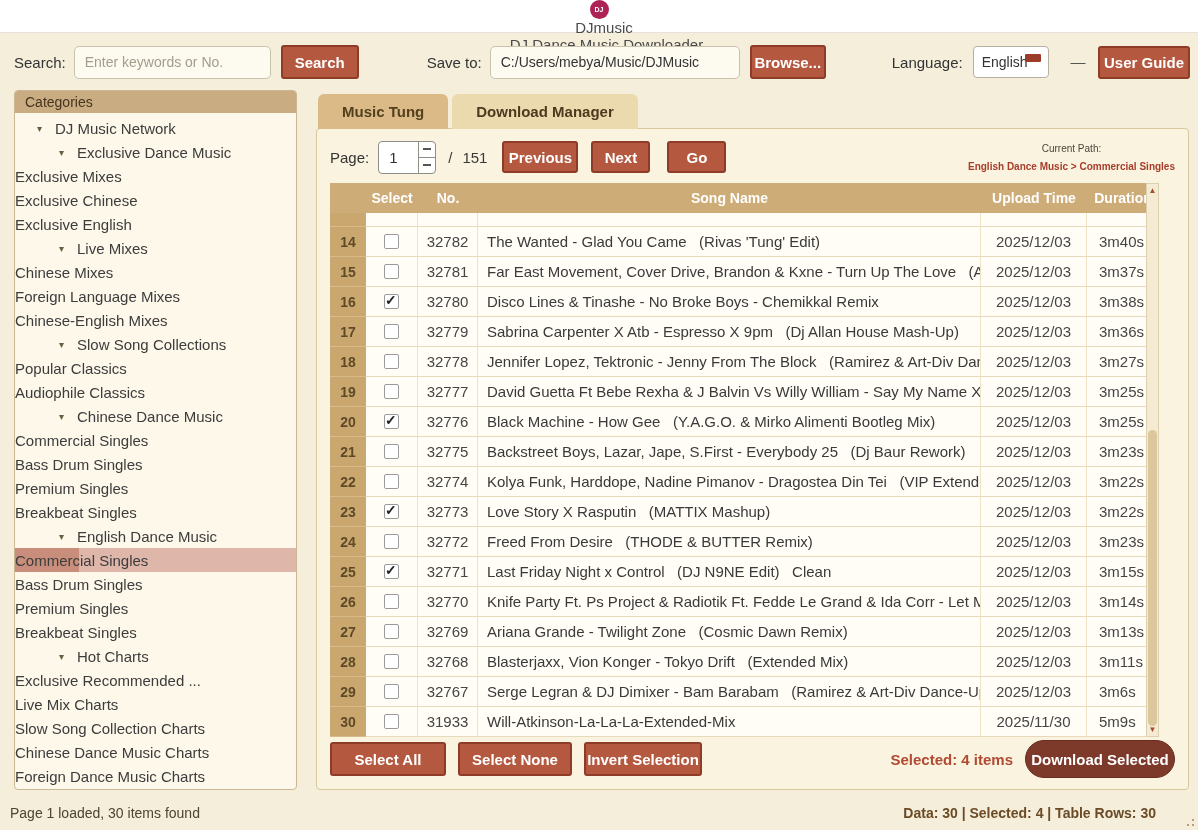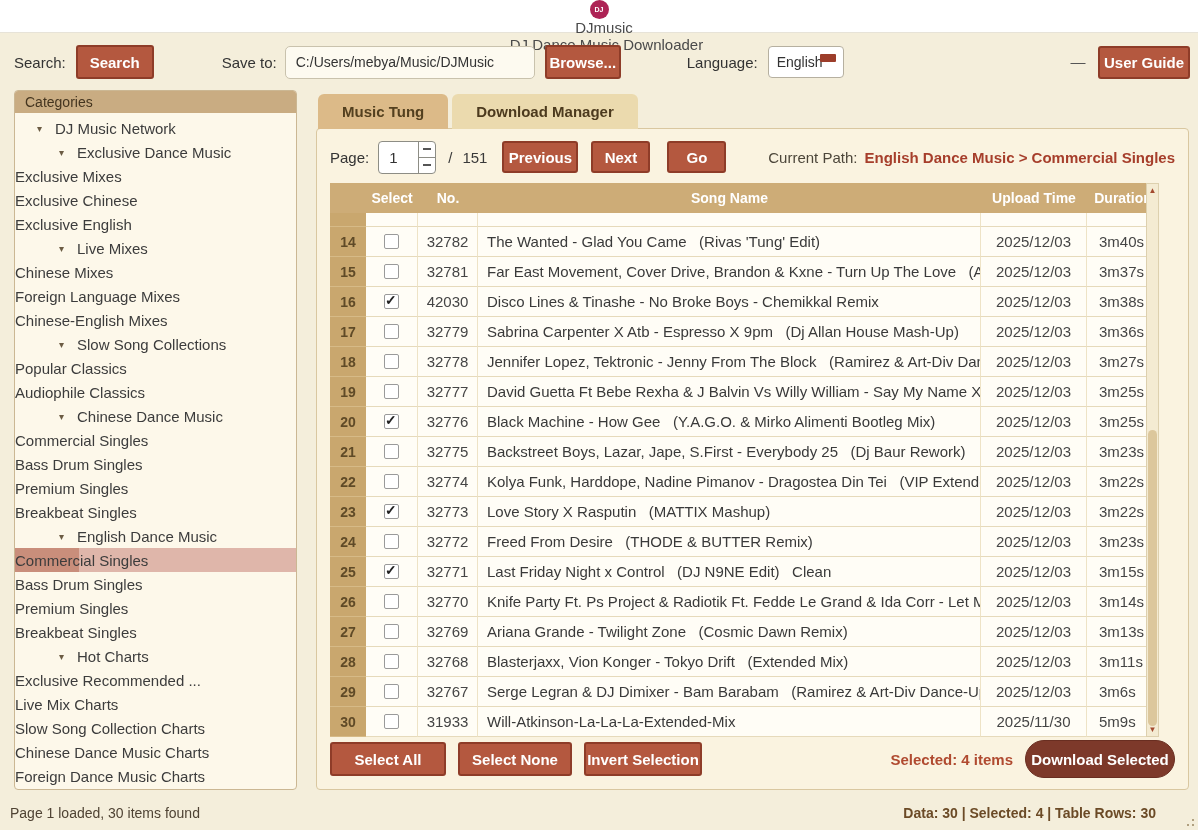--- a/index.html
+++ b/index.html
@@ -86,21 +86,21 @@
     margin-left:9px; width:58px; height:33px; background:#fff; border:1px solid #8d8d85;
     border-radius:4px; display:flex; overflow:hidden;
   }
   .spin-value { flex:1; font-size:15px; color:#333; display:flex; align-items:center; padding-left:10px; }
   .spin-btns { width:17px; border-left:1px solid #8d8d85; display:flex; flex-direction:column; }
   .spin-btn { flex:1; display:flex; align-items:center; justify-content:center; }
   .spin-btn + .spin-btn { border-top:1px solid #8d8d85; }
   .spin-dash { width:8px; height:1.5px; background:#555; }
   .page-total { margin-left:12px; font-size:15px; color:#3a3a3a; display:flex; gap:10px; }
   .pg-btn { height:32px; }
-  .path-wrap { margin-left:auto; font-size:15px; display:flex; align-items:center; gap:7px; }
+  .path-wrap { margin-left:auto; font-size:10px; display:flex; align-items:center; gap:7px;flex-direction:column; }
   .path-label { color:#4c463a; }
   .path-crumb { color:#a63e2b; font-weight:bold; }
   
   .table { position:absolute; left:13px; top:54px; width:829px; height:554px; }
   .thead { display:flex; height:30px; background:#cdac77; }
   .th { color:#fff; font-weight:bold; font-size:14px; display:flex; align-items:center; justify-content:center; }
   .c-gutter { width:36px; flex:0 0 36px; }
   .c-select { width:52px; flex:0 0 52px; }
   .c-no     { width:60px; flex:0 0 60px; }
   .c-song   { width:503px; flex:0 0 503px; }
@@ -156,20 +156,21 @@
     <span class="win-btn">—</span>
     <span class="win-btn">
         <span class="max-box"></span>
       </span>
     <span class="win-btn">✕</span>
   </div>
 </div>
 
 <div class="toolbar">
   <span class="tb-label" style="margin-left:14px">Search:</span>
+  <input class="text-input" style="width: 197px; margin-left: 8px;" placeholder="Enter keywords or No.">
   <button class="btn" style="width:78px;height:34px;margin-left:10px">Search</button>
   <span class="tb-label" style="margin-left:68px">Save to:</span>
   <input class="text-input" style="width: 250px; margin-left: 8px;" value="C:/Users/mebya/Music/DJMusic">
   <button class="btn" style="width:76px;height:34px;margin-left:10px">Browse...</button>
   <span class="tb-label" style="margin-left:66px">Language:</span>
   <div class="lang-select" style="margin-left:10px">
     <span>English</span>
     <span class="lang-caret"></span>
   </div>
   <button class="btn" style="width:92px;height:33px;position:absolute;right:8px">User Guide</button>
@@ -343,21 +344,21 @@
             <div class="td c-upload">2025/12/03</div>
             <div class="td dur c-dur">3m37s</div>
           </div>
           <div class="tr">
             <div class="td gutter c-gutter">16</div>
             <div class="td c-select">
               <span class="cb checked">
                 <span class="mark">✓</span>
               </span>
             </div>
-            <div class="td c-no">42030</div>
+            <div class="td c-no">32780</div>
             <div class="td song c-song">Disco Lines &amp; Tinashe - No Broke Boys - Chemikkal Remix</div>
             <div class="td c-upload">2025/12/03</div>
             <div class="td dur c-dur">3m38s</div>
           </div>
           <div class="tr">
             <div class="td gutter c-gutter">17</div>
             <div class="td c-select">
               <span class="cb"></span>
             </div>
             <div class="td c-no">32779</div>

